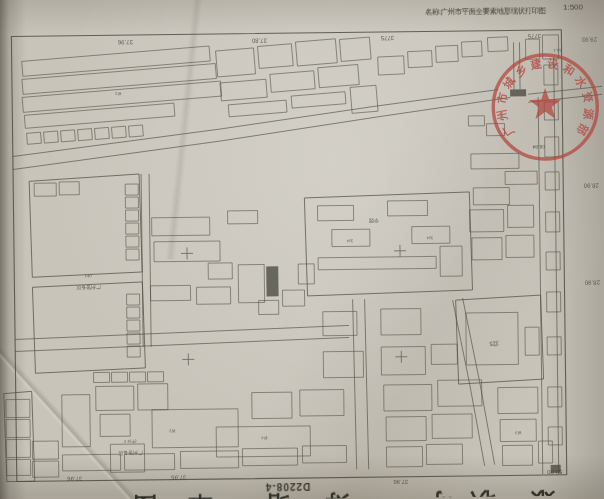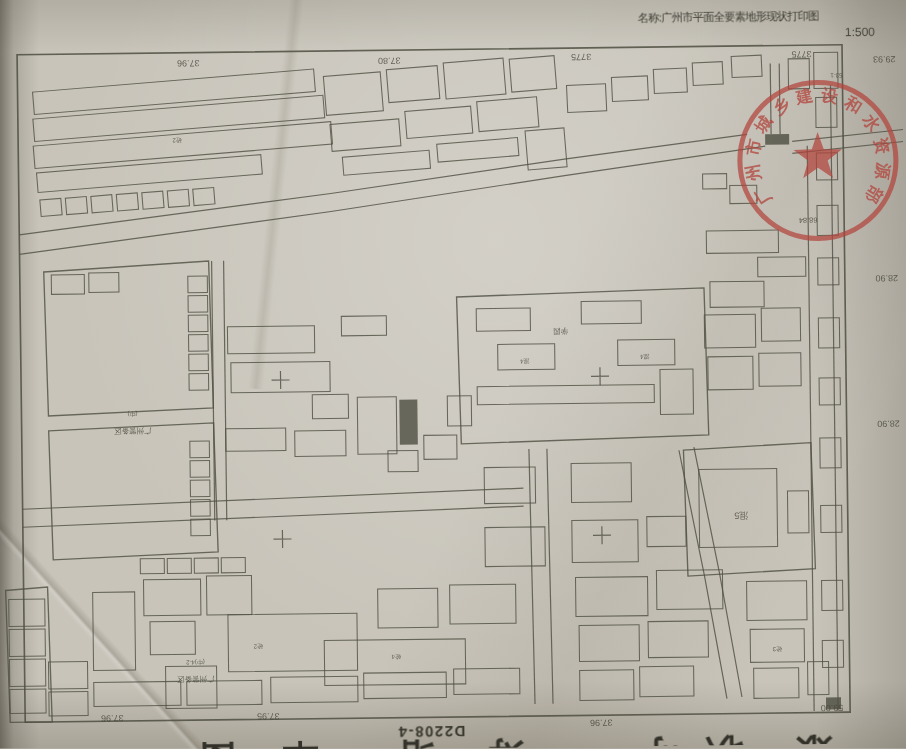--- a/index.html
+++ b/index.html
@@ -15,21 +15,21 @@
       #c8c4ba;}
   .crease{position:absolute;left:-40px;top:300px;width:300px;height:10px;
     background:linear-gradient(180deg, rgba(0,0,0,0), rgba(90,82,66,.25) 50%, rgba(255,255,255,.18) 70%, rgba(0,0,0,0));
     transform:rotate(48deg);transform-origin:left top;pointer-events:none;}
   .crease2{position:absolute;left:180px;top:-20px;width:10px;height:280px;
     background:linear-gradient(90deg, rgba(0,0,0,0), rgba(95,88,72,.14), rgba(0,0,0,0));
     transform:rotate(6deg);pointer-events:none;}
   .sheet{position:absolute;left:0;top:0;width:604px;height:499px;transform:rotate(-0.7deg);}
   .map-title{position:absolute;left:428px;top:9px;width:130px;font-size:7.5px;
     color:#3c3b32;letter-spacing:-0.5px;filter:blur(.3px);white-space:nowrap;}
-  .map-scale{position:absolute;left:566px;top:20px;font-size:8px;color:#44433a;filter:blur(.3px);}
+  .map-scale{position:absolute;left:566px;top:6px;font-size:8px;color:#44433a;filter:blur(.3px);}
   svg{position:absolute;left:0;top:0;}
   .bottom-strip{position:absolute;left:0;top:479px;width:604px;height:20px;}
   .sheetno{position:absolute;left:262px;top:2px;font-size:10px;font-weight:bold;color:#3a392f;
     transform:rotate(180deg);letter-spacing:1px;filter:blur(.2px);}
   #bottom-chars{position:absolute;left:0;top:9px;width:604px;height:11px;overflow:hidden;}
   #bottom-chars span{position:absolute;top:0;font-size:24px;font-weight:bold;color:#33322a;
     transform:rotate(180deg);filter:blur(.3px);}
 </style>
 </head>
 <body>

